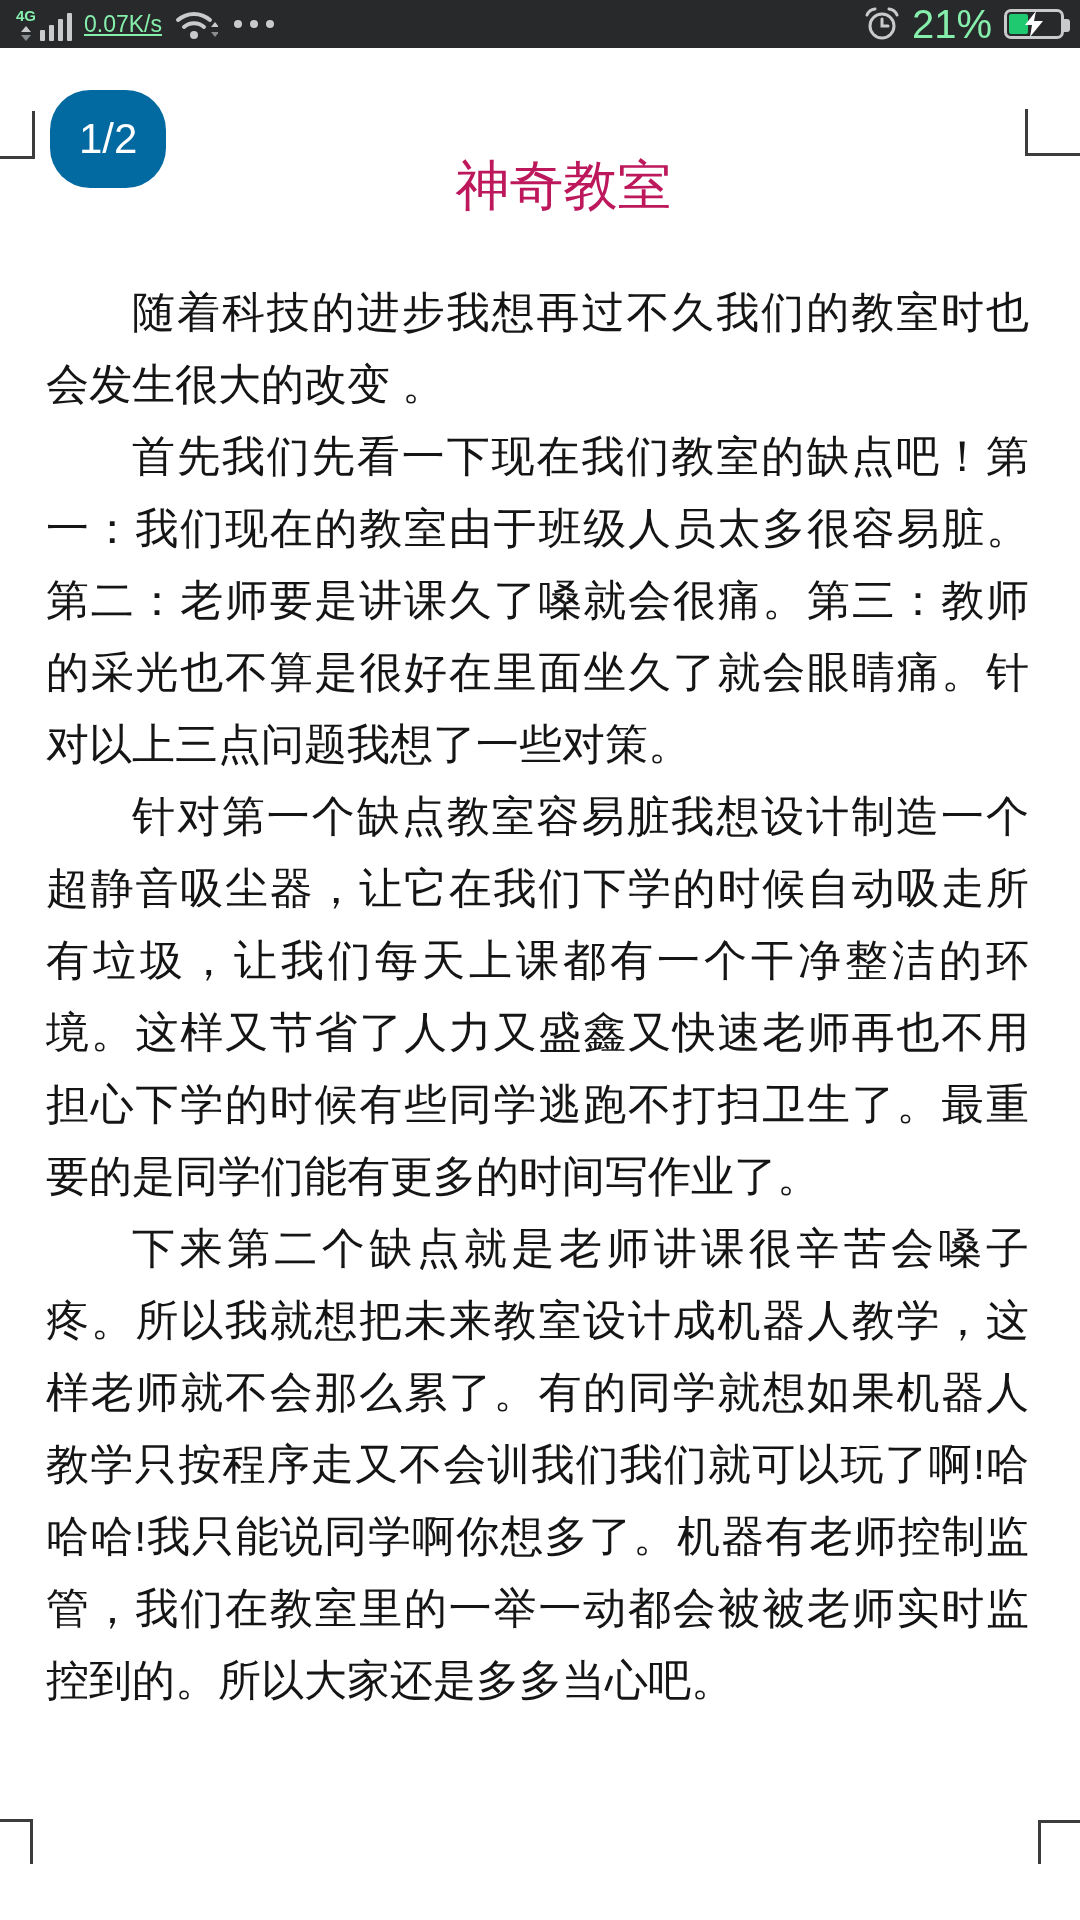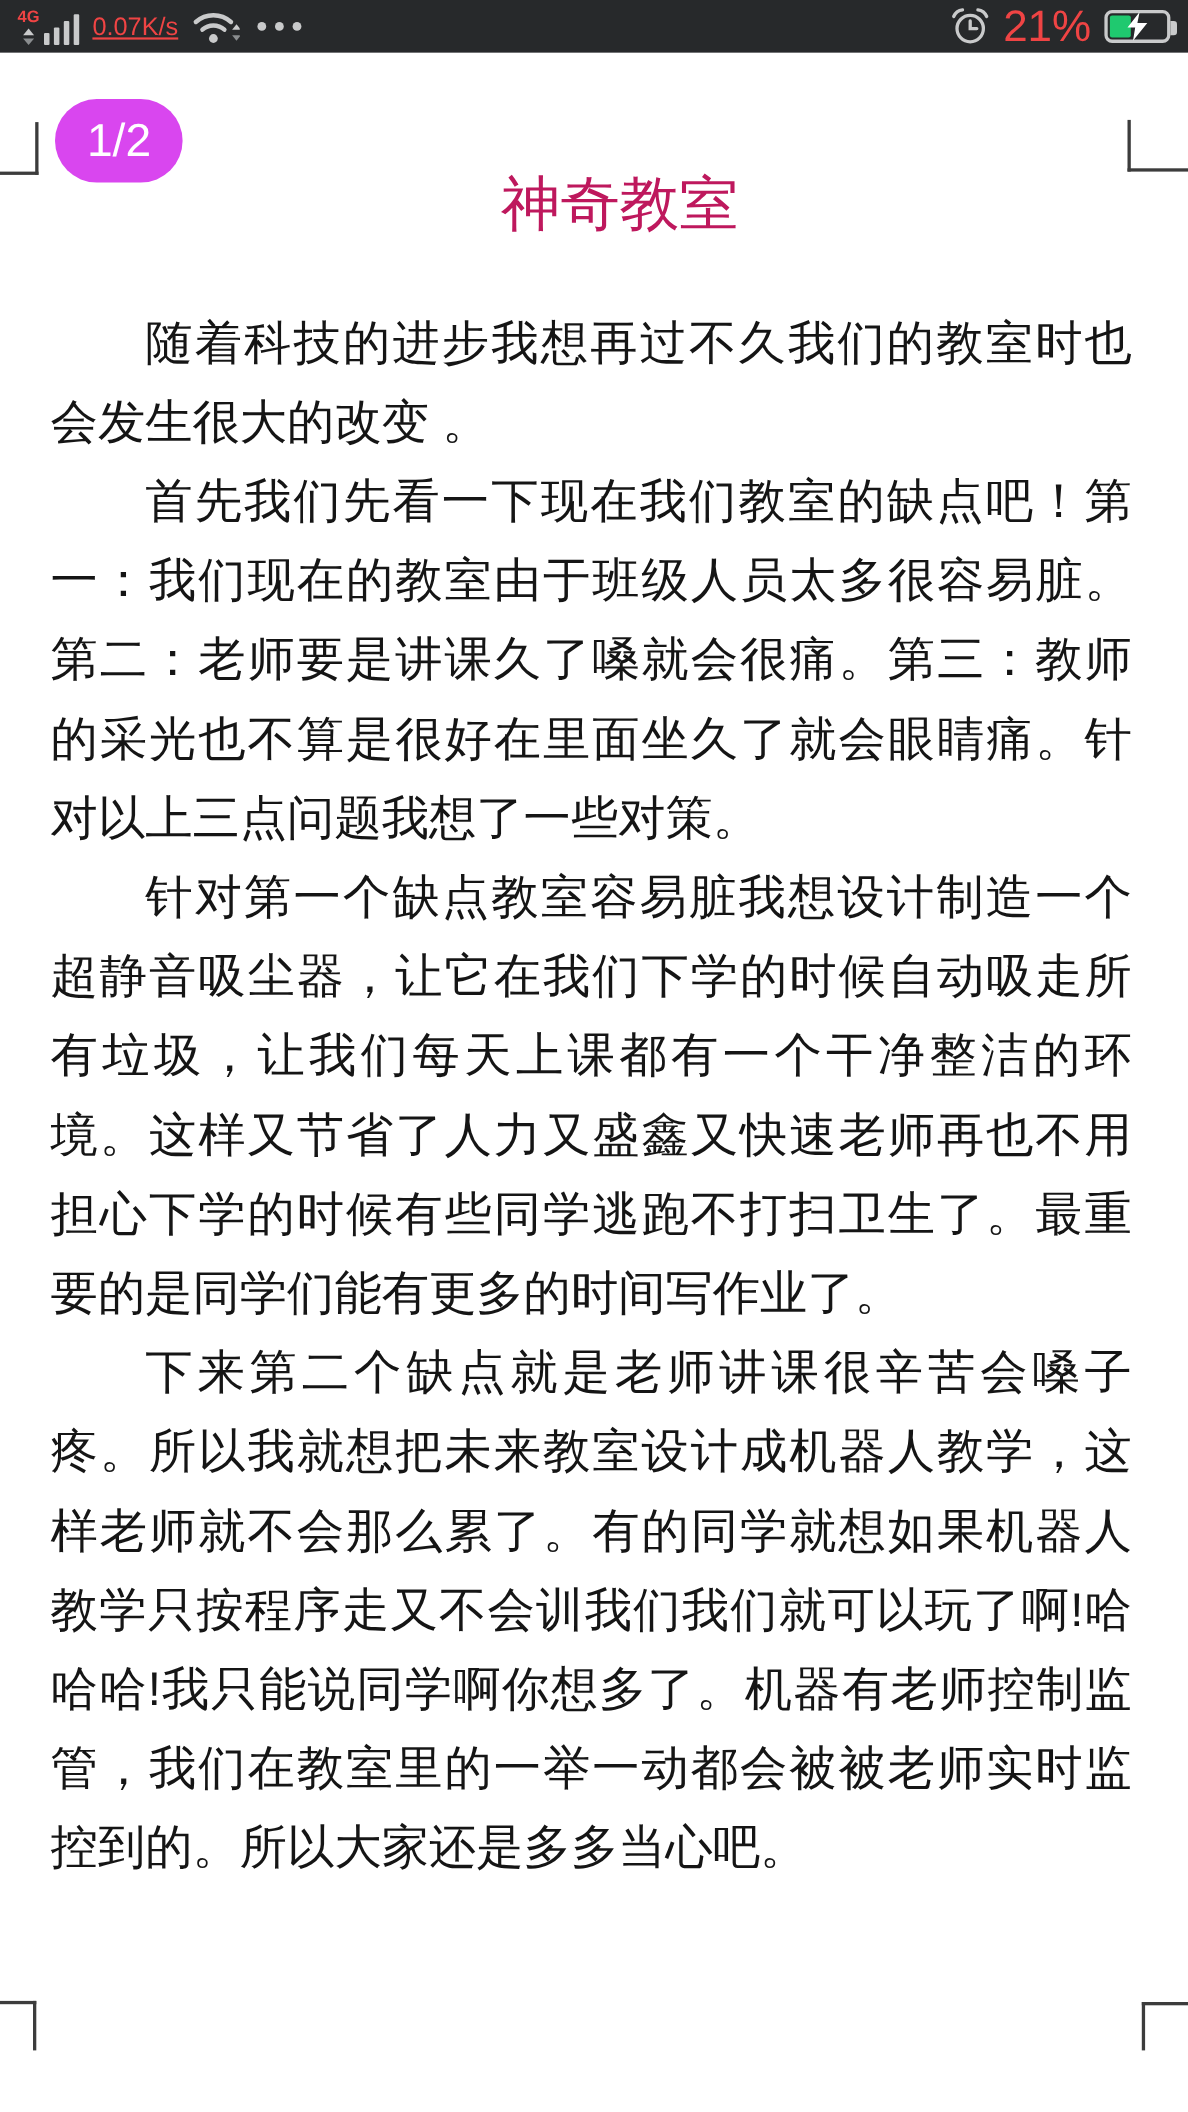--- a/index.html
+++ b/index.html
@@ -2,21 +2,21 @@
 <html><head>
 <meta charset="utf-8">
 <style>
   * { margin:0; padding:0; box-sizing:border-box; }
   html,body { width:1080px; height:1920px; overflow:hidden; background:#ffffff;
               font-family:"Liberation Sans","DejaVu Sans",sans-serif; }
 
   
   .status-bar{
     position:relative; width:1080px; height:48px; background:#27292b;
-    color:#ef4444; display:flex; align-items:center; justify-content:space-between;
+    color:#86efac; display:flex; align-items:center; justify-content:space-between;
     padding:0 16px;
   }
   .sb-left,.sb-right{ display:flex; align-items:center; gap:12px; z-index:2; }
   .sb-time{ position:absolute; left:0; right:0; text-align:center;
             font-size:30px; letter-spacing:1px; z-index:1; }
   .net-icon{ display:flex; align-items:flex-end; gap:4px; }
   .net-col{ display:flex; flex-direction:column; align-items:center; gap:3px; }
   .net-type{ font-size:15px; font-weight:bold; line-height:1; }
   .tri-up{ width:0; height:0; border-left:5px solid transparent;
            border-right:5px solid transparent; border-bottom:6px solid #c9cacb; }
@@ -43,22 +43,22 @@
   .corner{ position:absolute; }
   .corner-tl{ left:0;   top:63px;   width:35px; height:48px;
               border-right:3px solid #3c3c3c; border-bottom:3px solid #3c3c3c; }
   .corner-tr{ left:1025px; top:61px; width:55px; height:47px;
               border-left:3px solid #3c3c3c; border-bottom:3px solid #3c3c3c; }
   .corner-bl{ left:0;   top:1771px; width:33px; height:45px;
               border-right:3px solid #3c3c3c; border-top:3px solid #3c3c3c; }
   .corner-br{ left:1038px; top:1772px; width:42px; height:44px;
               border-left:3px solid #3c3c3c; border-top:3px solid #3c3c3c; }
 
-  .page-badge{ position:absolute; left:50px; top:42px; background:#d946ef;
-               color:#ffffff; font-size:42px; line-height:1; padding:17px 29px;
+  .page-badge{ position:absolute; left:50px; top:42px; background:#0369a1;
+               color:#ffffff; font-size:42px; line-height:1; padding:28px 29px;
                border-radius:40px; }
 
   .doc-title{ position:absolute; top:102px; left:0; right:0; text-align:center;
               font-size:54px; font-weight:400; color:#be185d;margin-left:47px; }
 
   .doc-body{ position:absolute; top:228px; left:46px; right:51px;
              font-size:43px; line-height:72px; color:#151515;
              text-align:justify; text-justify:inter-ideograph; }
   .doc-body p{ text-indent:2em; margin:0; }
 </style>

